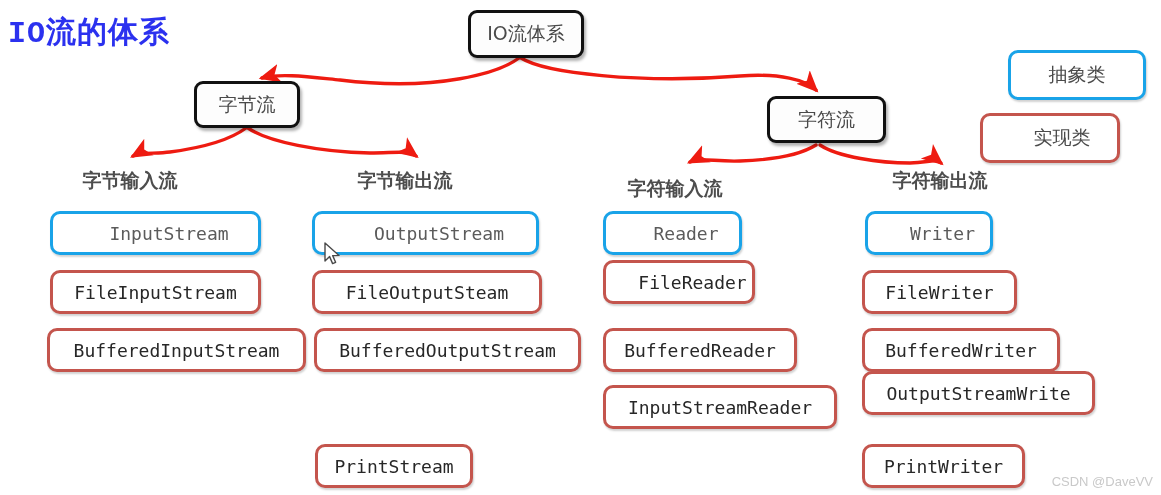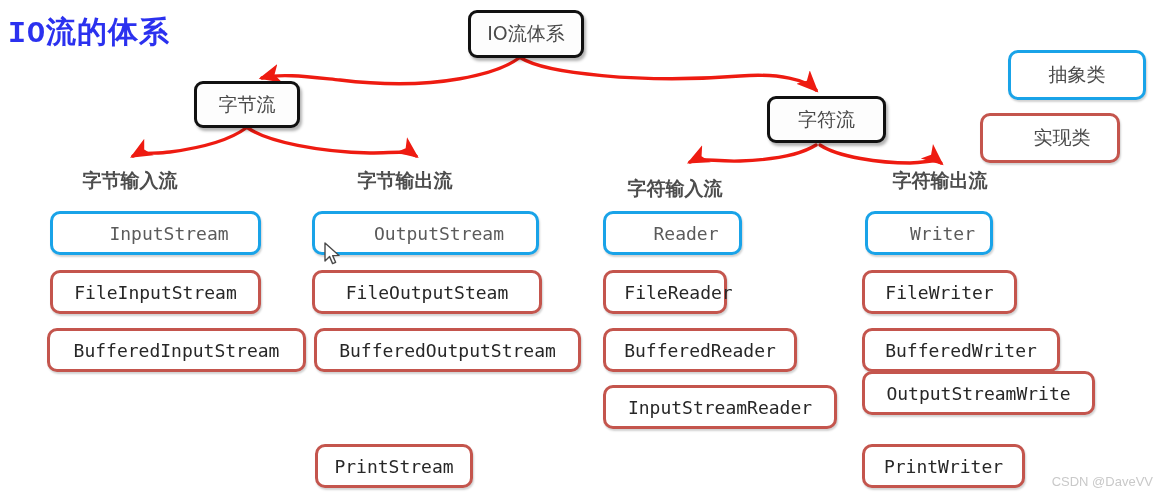--- a/index.html
+++ b/index.html
@@ -189,21 +189,21 @@
   <div class="cbox impl" style="left:314px; top:328px; width:267px; height:44px;">
     <span>BufferedOutputStream</span>
   </div>
   <div class="cbox impl" style="left:315px; top:444px; width:158px; height:44px;">
     <span>PrintStream</span>
   </div>
 
   <div class="cbox abstract" style="left:603px; top:211px; width:139px; height:44px;">
     <span>Reader</span>
   </div>
-  <div class="cbox impl" style="left:603px; top:270px; width:124px; height:44px;padding-left:27px;">
+  <div class="cbox impl" style="left:603px; top:260px; width:152px; height:44px;padding-left:27px;">
     <span>FileReader</span>
   </div>
   <div class="cbox impl" style="left:603px; top:328px; width:194px; height:44px;">
     <span>BufferedReader</span>
   </div>
   <div class="cbox impl" style="left:603px; top:385px; width:234px; height:44px;">
     <span>InputStreamReader</span>
   </div>
 
   <div class="cbox abstract" style="left:865px; top:211px; width:128px; height:44px;">

